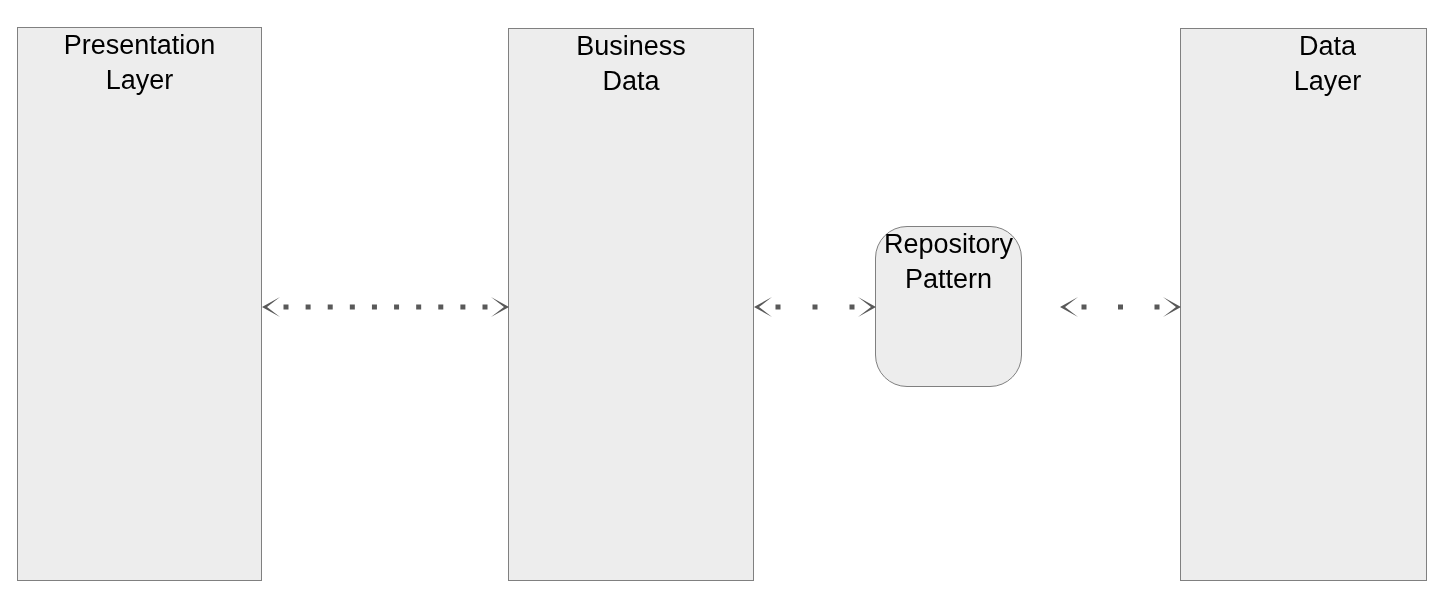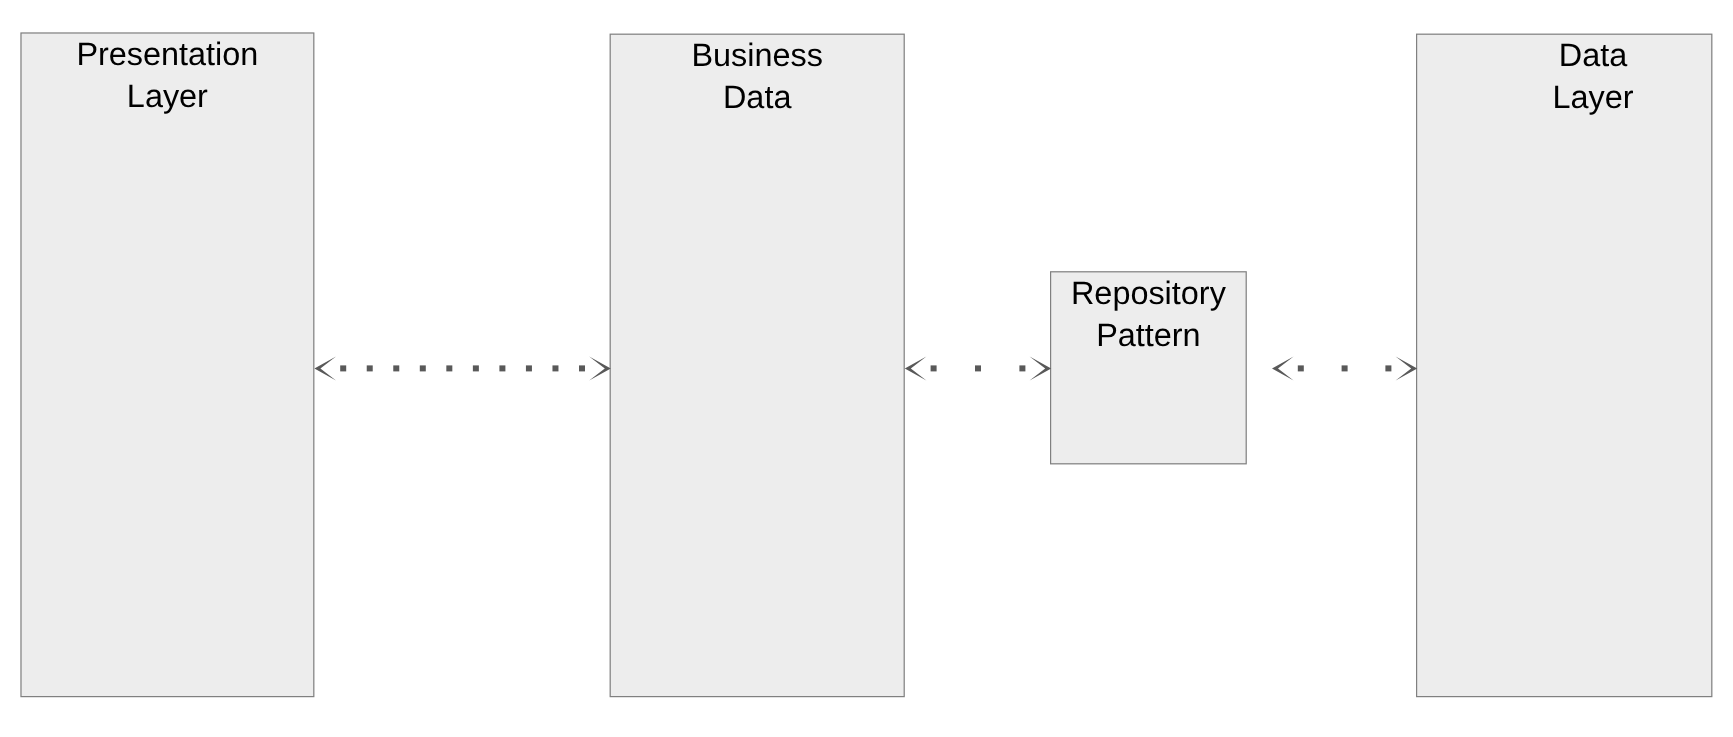--- a/index.html
+++ b/index.html
@@ -52,21 +52,21 @@
   <div class="node" id="node-0" style="left: 17px; top: 27px; width: 245px; height: 554px; background: rgb(237, 237, 237); border-color: rgb(128, 128, 128);">
     <span class="node-label" style="color: rgb(0, 0, 0);">Presentation
 Layer</span>
   </div>
 
   <div class="node" id="node-1" style="left: 508px; top: 28px; width: 246px; height: 553px; background: rgb(237, 237, 237); border-color: rgb(128, 128, 128);">
     <span class="node-label" style="color: rgb(0, 0, 0);">Business
 Data</span>
   </div>
 
-  <div class="node" id="node-2" style="left: 875px; top: 226px; width: 164px; height: 161px; background: rgb(237, 237, 237); border-color: rgb(128, 128, 128);">
+  <div class="node" id="node-2" style="left: 875px; top: 226px; width: 147px; height: 161px; background: rgb(237, 237, 237); border-color: rgb(128, 128, 128); border-radius: 32px;">
     <span class="node-label" style="color: rgb(0, 0, 0);">Repository
 Pattern</span>
   </div>
 
   <div class="node" id="node-3" style="left: 1180px; top: 28px; width: 247px; height: 553px; background: rgb(237, 237, 237); border-color: rgb(128, 128, 128); padding-left: 48px;">
     <span class="node-label" style="color: rgb(0, 0, 0);">Data
 Layer</span>
   </div>
 
   <div class="edge" id="edge-0" style="left: 262px; top: 287px; width: 247px;">

